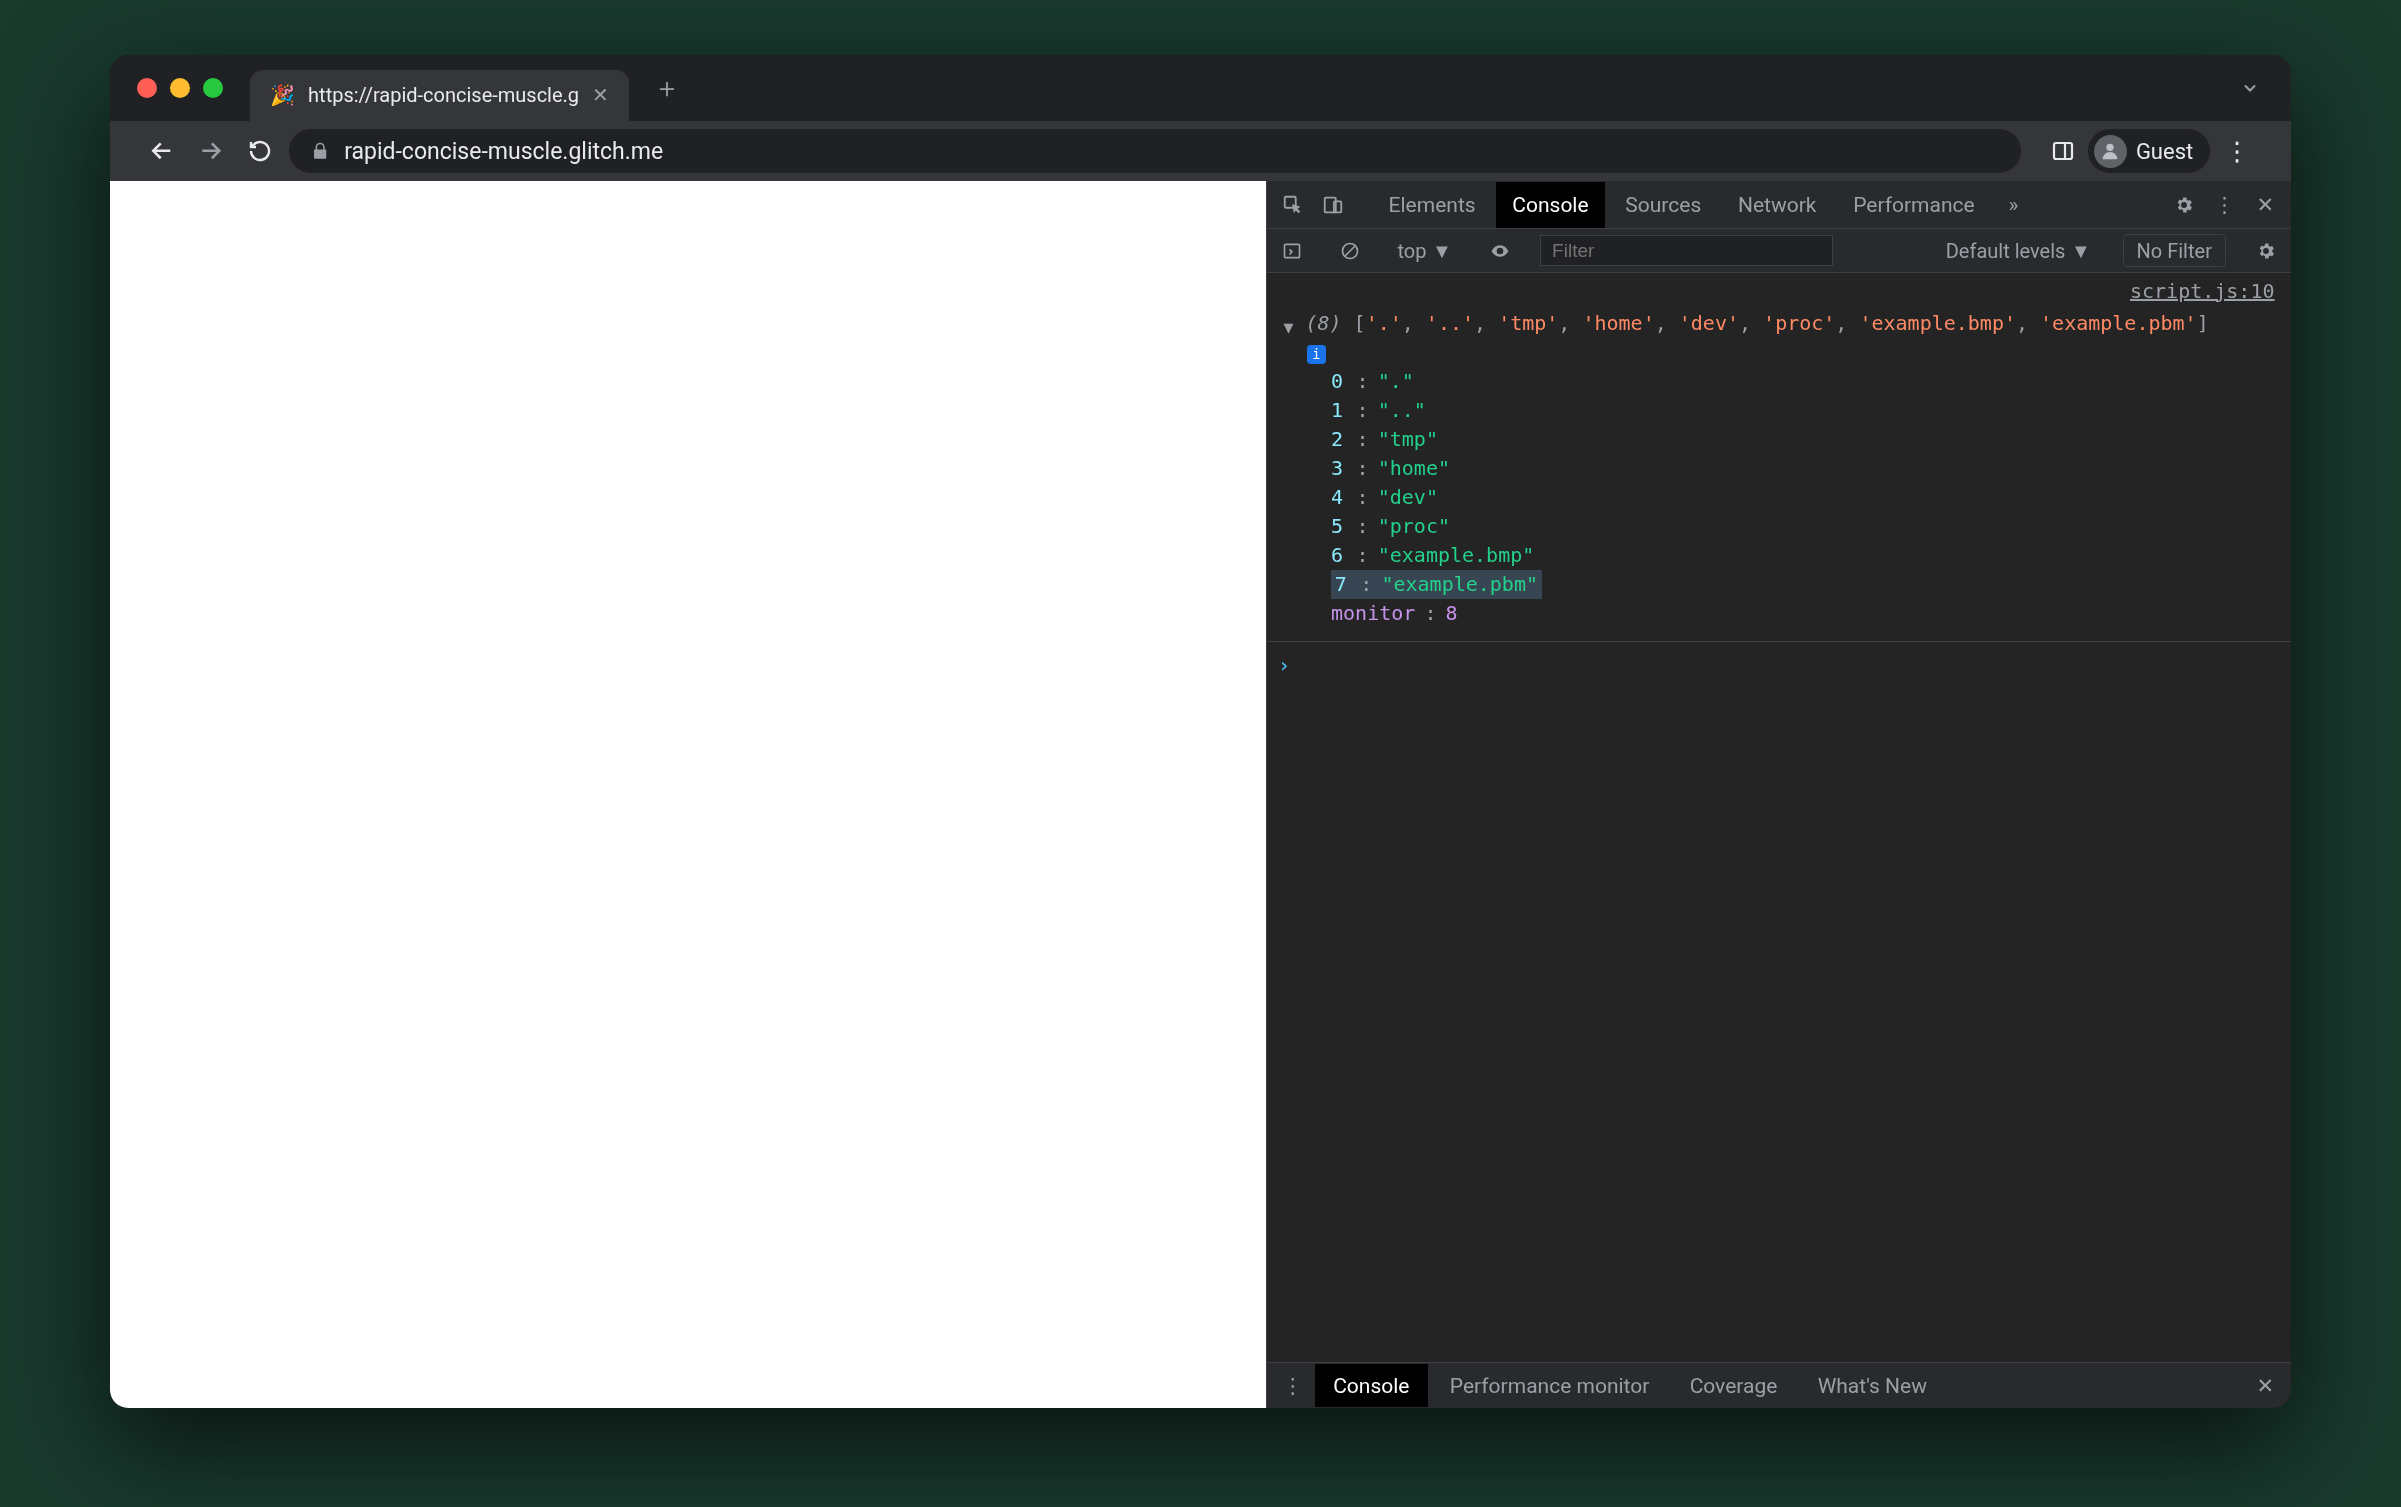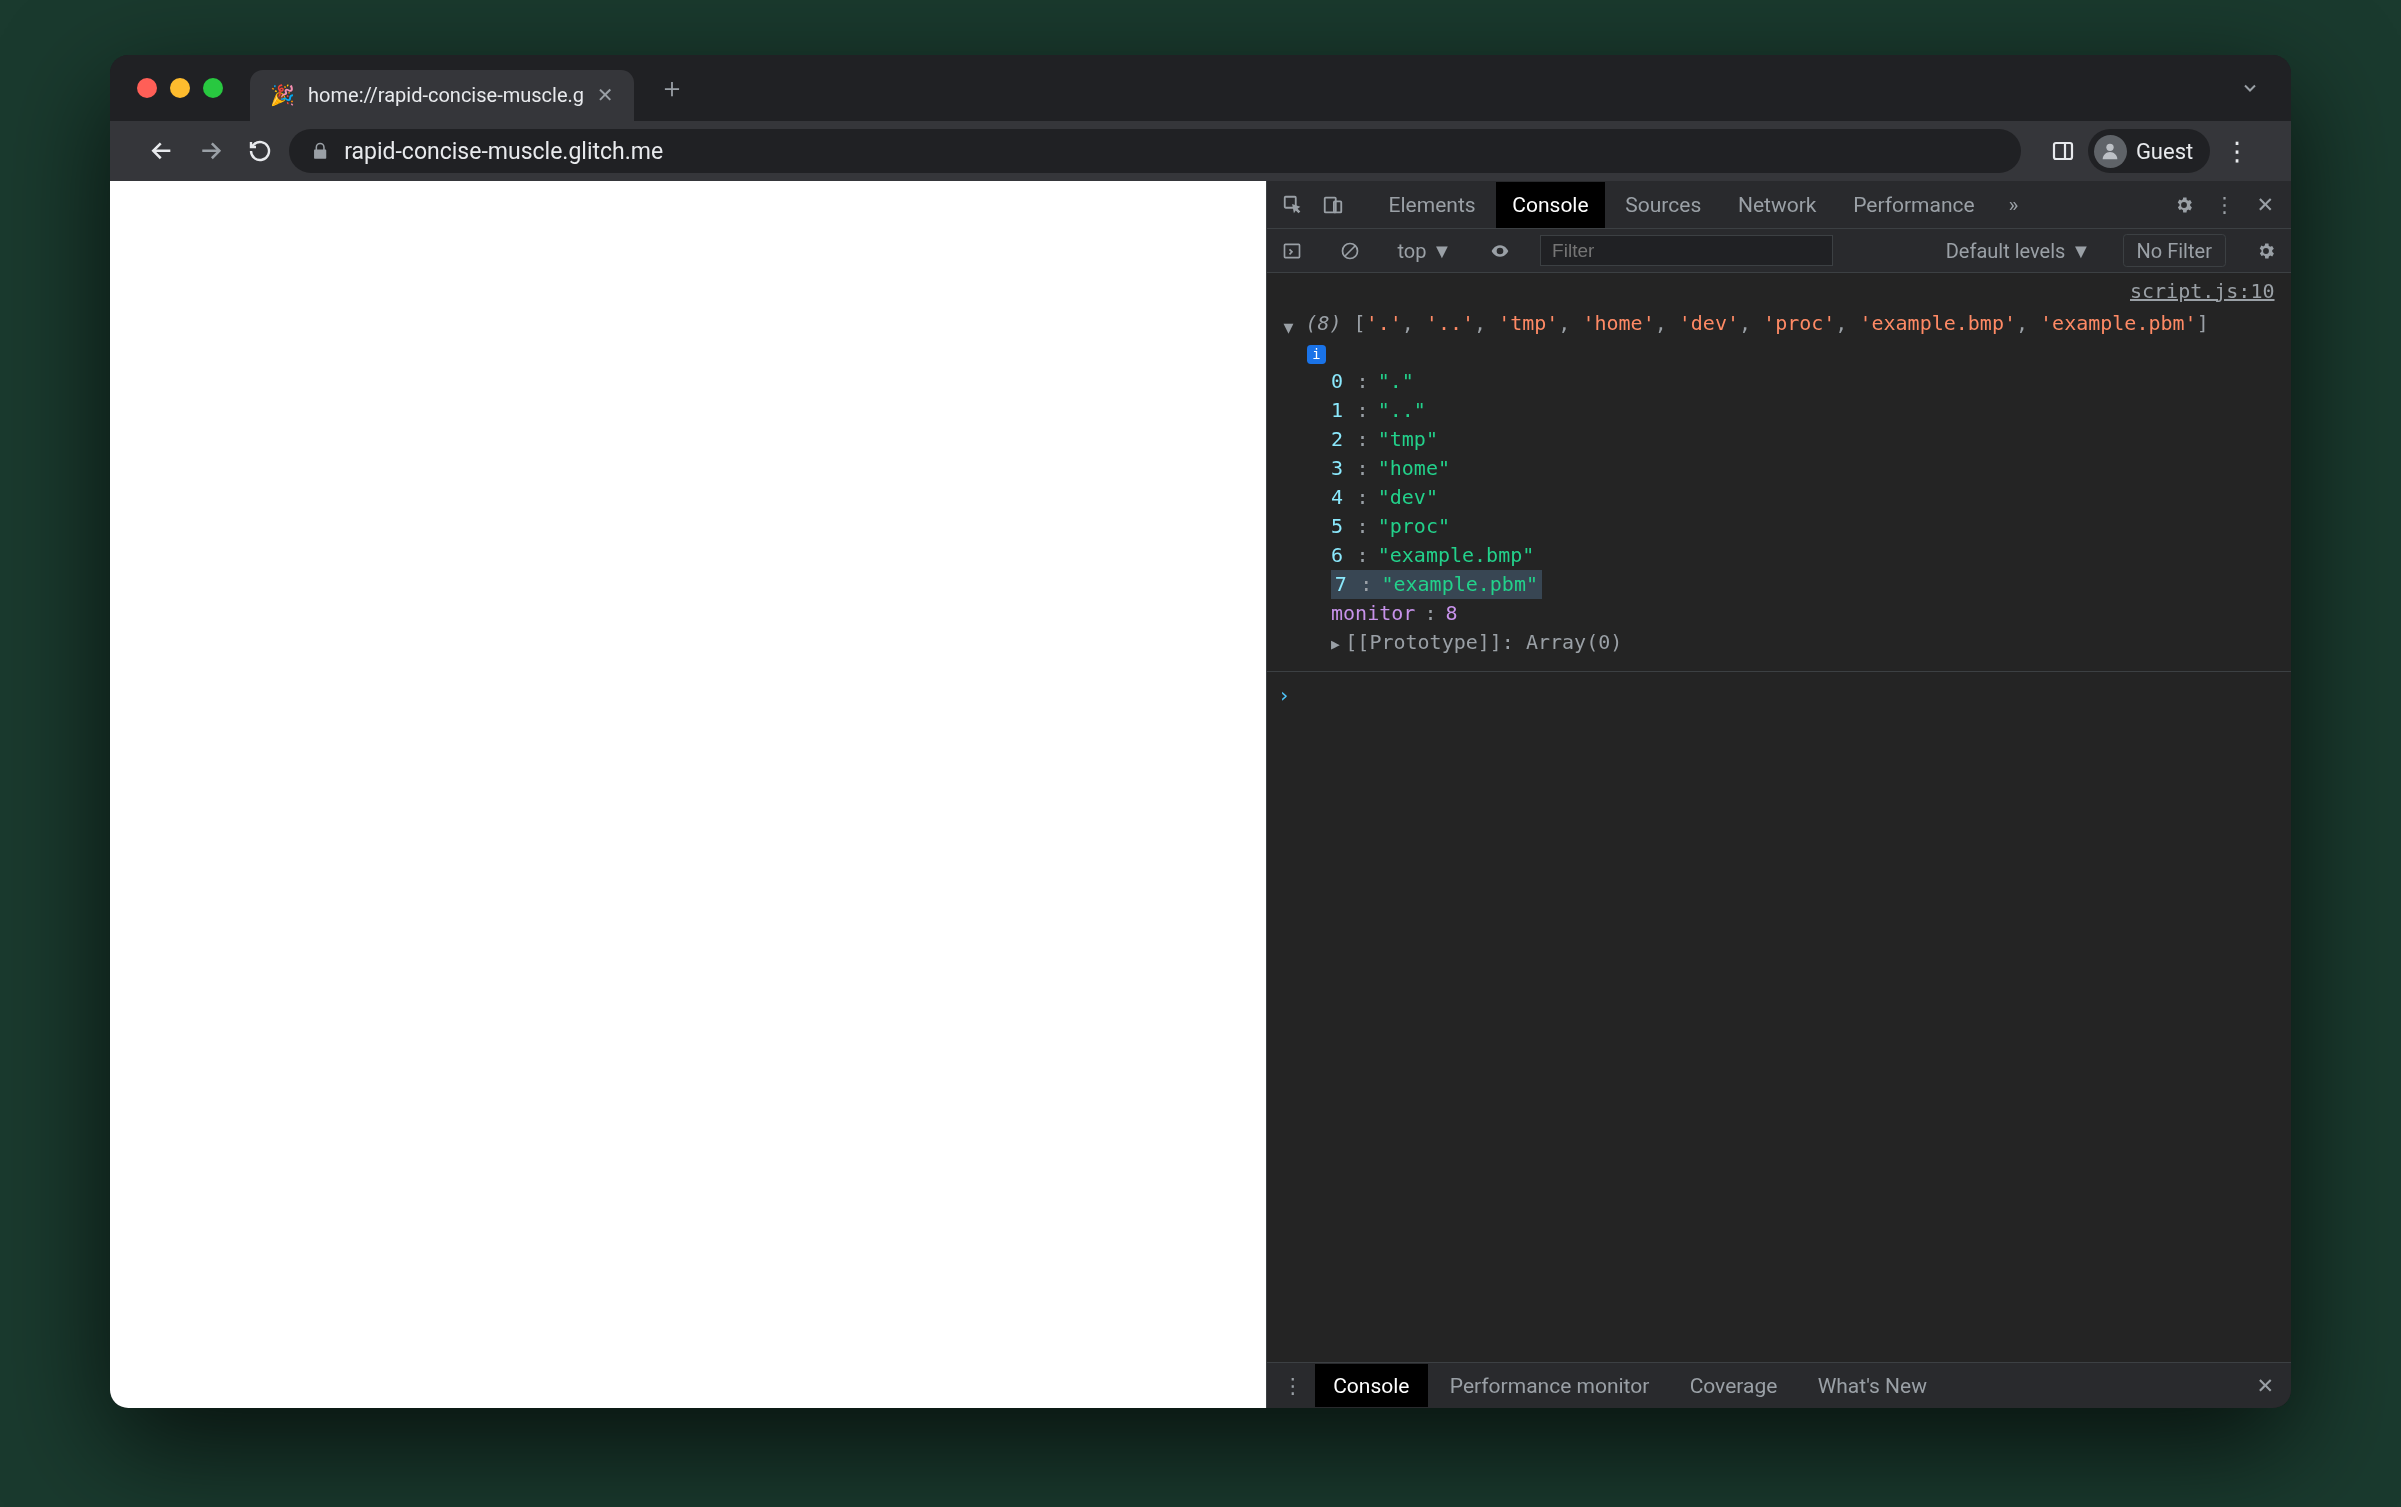--- a/index.html
+++ b/index.html
@@ -132,21 +132,21 @@
 <div class="browser-window">
 
   <div class="tab-strip">
     <div class="traffic-lights">
       <div class="traffic-light tl-red"></div>
       <div class="traffic-light tl-yellow"></div>
       <div class="traffic-light tl-green"></div>
     </div>
     <div class="tab">
       <span class="tab-favicon">🎉</span>
-      <span class="tab-title">home://rapid-concise-muscle.g</span>
+      <span class="tab-title">https://rapid-concise-muscle.g</span>
       <span class="tab-close">✕</span>
     </div>
     <div class="newtab-btn">＋</div>
     <div class="tab-strip-spacer"></div>
     <div class="chevron-down-btn">
       <svg width="20" height="20" viewBox="0 0 24 24" fill="none" stroke="currentColor" stroke-width="2.4">
           <polyline points="6 9 12 15 18 9"></polyline>
         </svg>
     </div>
   </div>
@@ -318,23 +318,20 @@
                     <span class="colon">:</span> 
                     <span class="val">"example.pbm"</span>
                   </div></div>
               </div>
             <div class="entries">
               <div class="entry">
                 <span class="len-key">monitor</span>
                   <span class="colon">:</span>
                 <span style="color:#c792ea">8</span>
               </div>
-              <div class="proto">
-                <span class="tri">▶</span><span>[[Prototype]]</span><span class="colon">: </span><span>Array(0)</span>
-              </div>
             </div>
           </div>
         </div>
 
         <div class="prompt-row">
           <span class="prompt-chevron">›</span>
         </div>
       </div>
 
       <div class="drawer">

